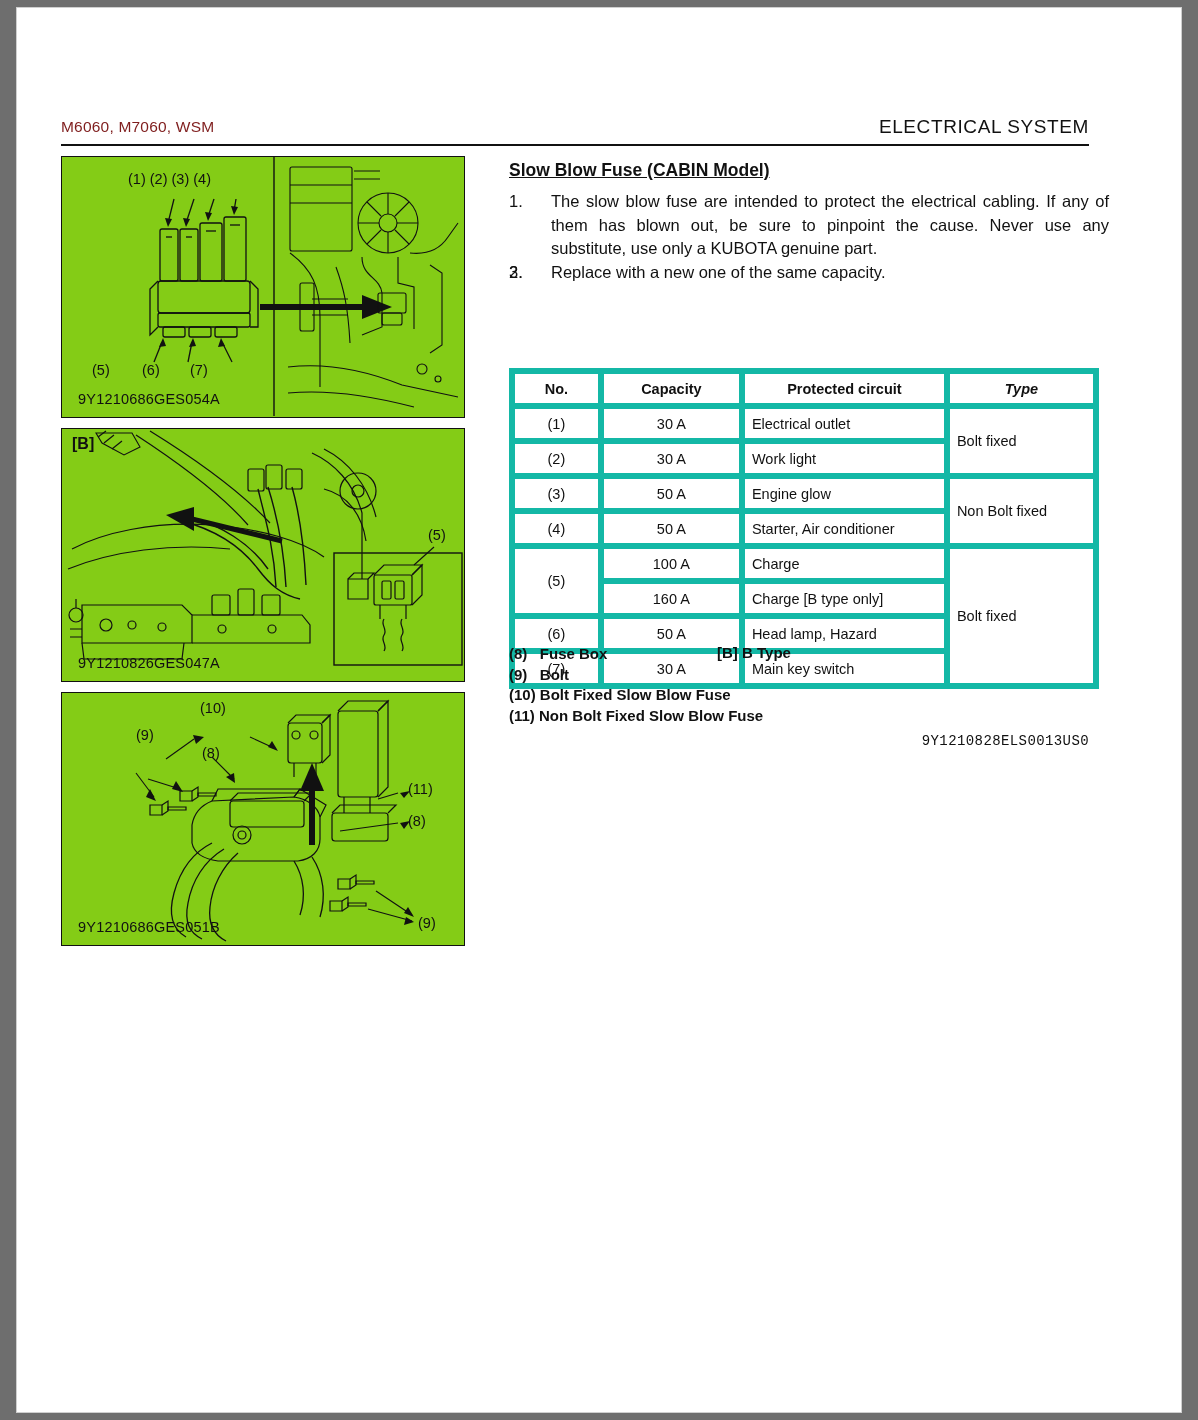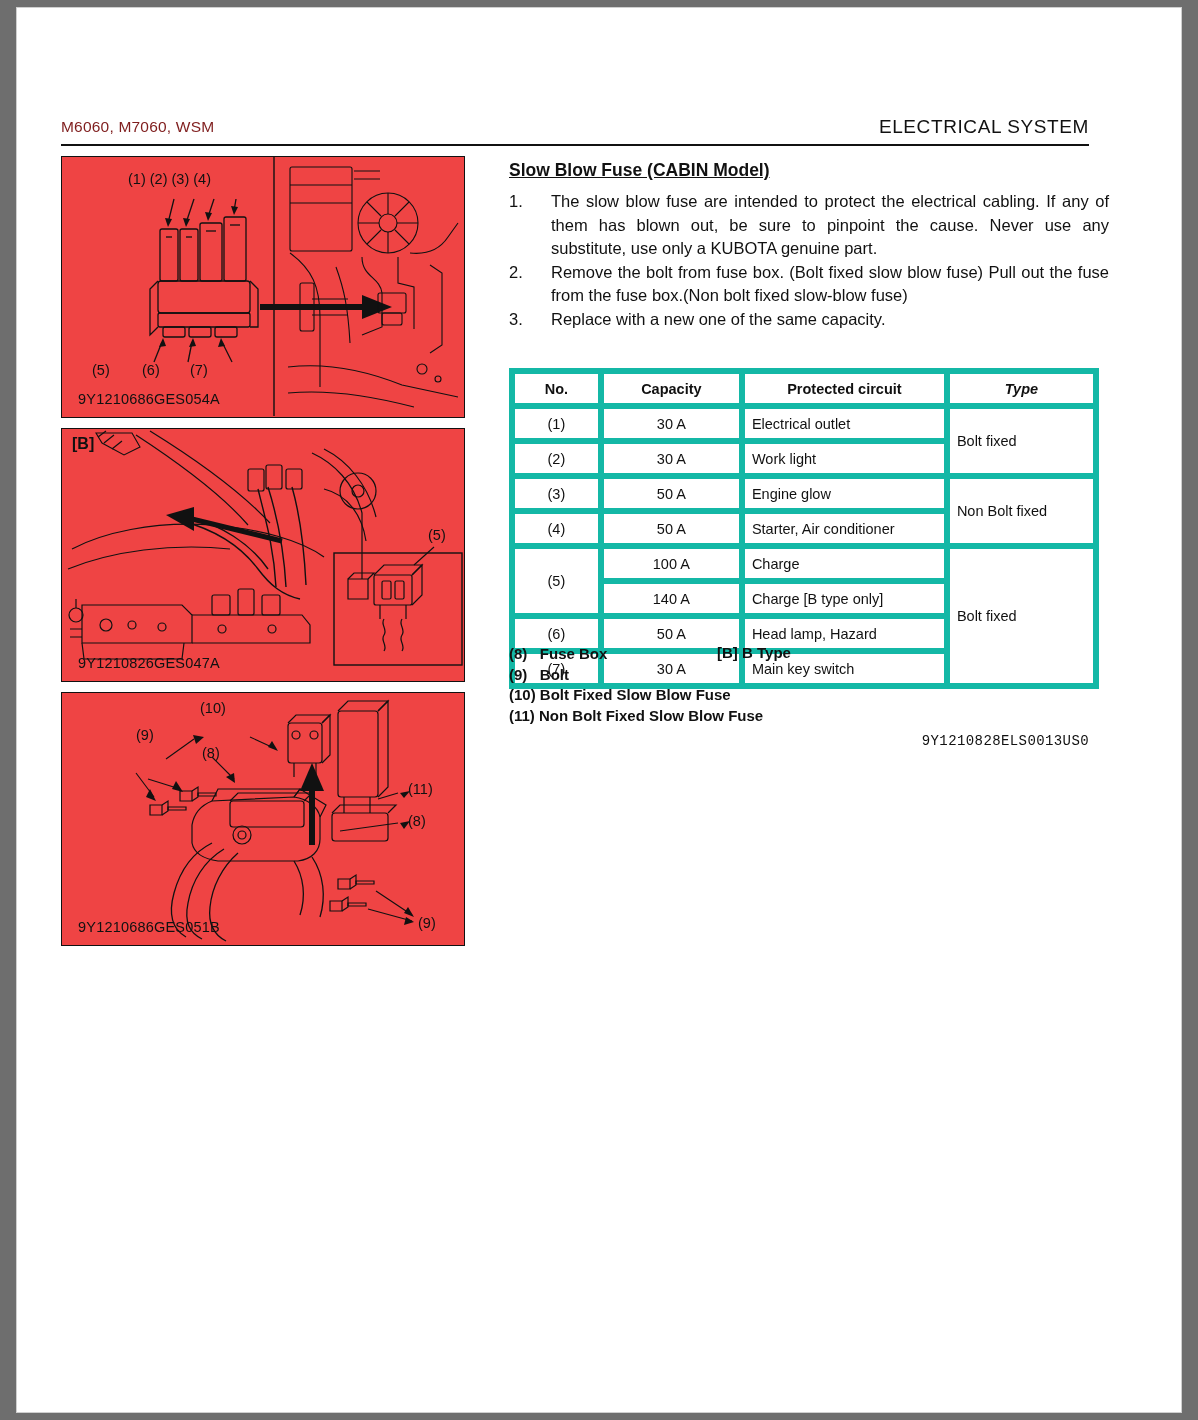--- a/index.html
+++ b/index.html
@@ -53,21 +53,21 @@
     top: 26px;
     width: 1028px;
     height: 2px;
     background: #111;
   }
   
   .figbox {
     position: absolute;
     border: 1.5px solid #111;
     box-sizing: border-box;
-    background: #ef4444;
+    background: #84cc16;
   }
   #fig1 { left: 44px;  top: 148px; width: 404px; height: 262px; }
   #fig2 { left: 44px;  top: 420px; width: 404px; height: 254px; }
   #fig3 { left: 44px;  top: 684px; width: 404px; height: 254px; }
 
   .figcode {
     position: absolute;
     font-family: "Liberation Sans", sans-serif;
     font-size: 14.5px;
     color: #111;
@@ -429,21 +429,20 @@
 
   <div class="sect-title">Slow Blow Fuse (CABIN Model)</div>
 
   <div class="steps">
     <div class="step just">
       <span class="num">1.</span>
       <span>The slow blow fuse are intended to protect the electrical cabling. If any of them has blown out, be sure to pinpoint the cause. Never use any substitute, use only a KUBOTA genuine part.</span>
     </div>
     <div class="step just">
       <span class="num">2.</span>
-      <span>Remove the bolt from fuse box. (Bolt fixed slow blow fuse) Pull out the fuse from the fuse box.(Non bolt fixed slow-blow fuse)</span>
     </div>
     <div class="step">
       <span class="num">3.</span>
       <span>Replace with a new one of the same capacity.</span>
     </div>
   </div>
 
   <table class="fusetab">
     <thead>
       <tr>
@@ -476,21 +475,21 @@
         <td class="c">50 A</td>
         <td class="l">Starter, Air conditioner</td>
       </tr>
       <tr>
         <td class="c" rowspan="2">(5)</td>
         <td class="c">100 A</td>
         <td class="l">Charge</td>
         <td class="l" rowspan="4">Bolt fixed</td>
       </tr>
       <tr>
-        <td class="c">140 A</td>
+        <td class="c">160 A</td>
         <td class="l">Charge [B type only]</td>
       </tr>
       <tr>
         <td class="c">(6)</td>
         <td class="c">50 A</td>
         <td class="l">Head lamp, Hazard</td>
       </tr>
       <tr>
         <td class="c">(7)</td>
         <td class="c">30 A</td>

